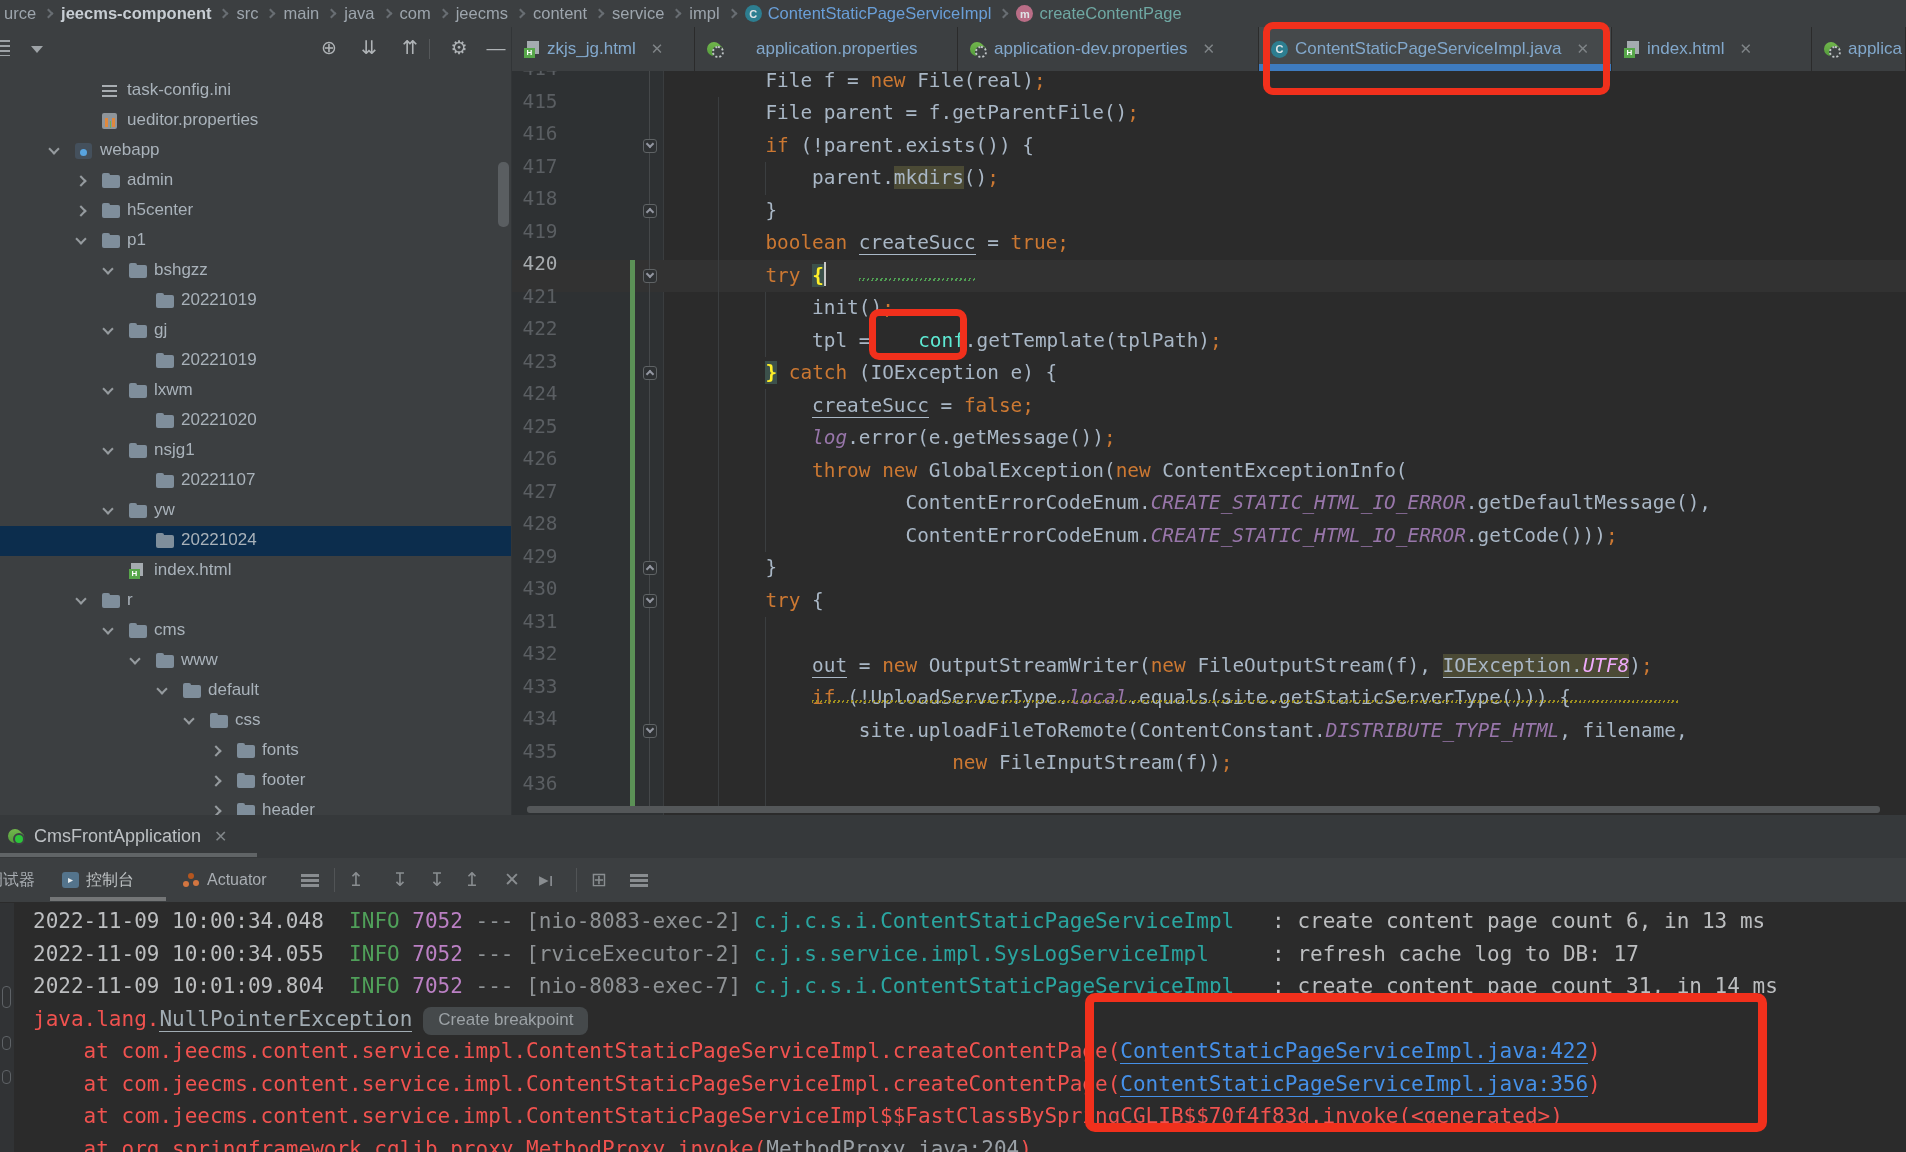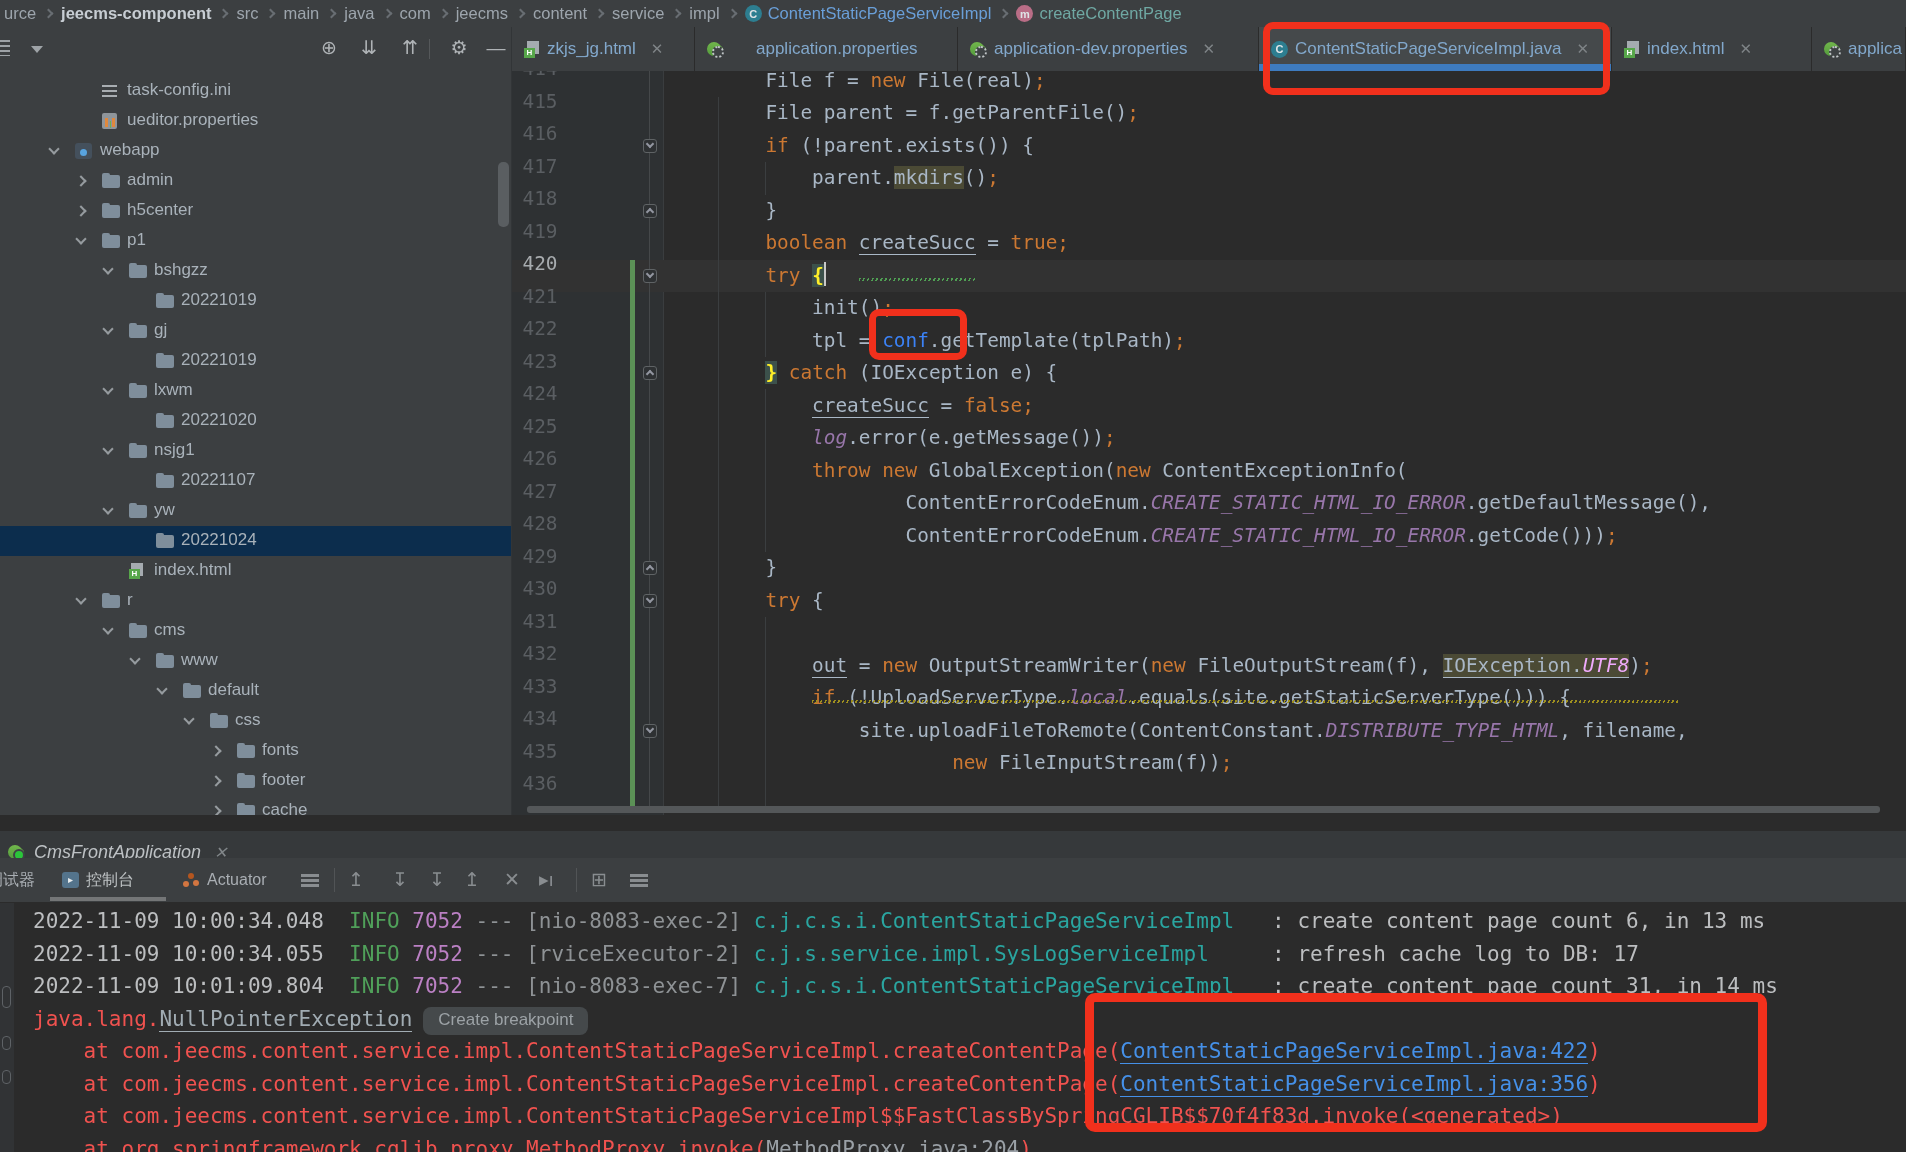--- a/index.html
+++ b/index.html
@@ -87,42 +87,42 @@
 #cur-line { position:absolute; left:0; top:232.5px; width:1394px; height:32.5px; background:#323232; }
 #green-bar { position:absolute; left:118px; top:232.5px; width:5px; height:553px; background:#5B9156; }
 #fold-line { position:absolute; left:137px; top:44px; width:1px; height:741px; background:#45484A; }
 .guide { position:absolute; width:1px; background:#3B3E40; }
 #lnums { position:absolute; left:0px; top:26px; width:56px; text-align:center; }
 .ln { height:32.5px; line-height:32.5px; color:#5A5E62; font-size:19.4px; }
 .ln.current { color:#A7ABAE; }
 #code { position:absolute; left:160px; top:37.5px; }
 .cl { height:32.5px; line-height:32.5px; white-space:pre; color:#A9B7C6; }
 .k { color:#CC7832; }
-.f { color:#3b82f6; }
+.f { color:#5eead4;margin-left:36px; }
 .fi { color:#9876AA; font-style:italic; }
 .c { color:#9876AA; font-style:italic; }
 .cm { color:#7F848A; }
 .u { border-bottom:1px solid #A9B7C6; }
 .hl { background:#4B4A35; }
 .chl { background:#4B4A35; color:#f0abfc; font-style:italic; }
 .brace { background:#3C514B; color:#FFEF28; font-weight:bold; }
 .caret-bar { display:inline-block; width:2px; height:24px; background:#C8C8C8; vertical-align:-4px; }
 .fold-marker { position:absolute; left:131px; width:14px; height:14px; border:1px solid #5F6365;
   border-radius:3px; background:#2E3133; }
 .fold-marker i { position:absolute; left:3px; width:6px; height:6px;
   border-right:2px solid #9296A0; border-bottom:2px solid #9296A0; }
 .fold-marker.down i { transform:rotate(45deg); top:1px; }
 .fold-marker.up i { transform:rotate(-135deg); top:4px; }
 .wave { position:absolute; height:3px;
   background:repeating-linear-gradient(115deg, currentColor 0 1.6px, transparent 1.6px 4px); }
 #hscroll { position:absolute; left:15px; top:779px; width:1353px; height:7px; background:#545759; border-radius:3px; }
 
 
 #console-panel { position:absolute; left:0; top:815px; width:1906px; height:337px; background:#2B2B2B; }
-#console-tabrow { position:absolute; left:0; top:16px; width:1906px; height:43px; background:#36393B;font-style:italic; }
+#console-tabrow { position:absolute; left:0; top:0; width:1906px; height:43px; background:#36393B; }
 #console-tab { position:absolute; left:8px; top:0; height:43px; display:flex; align-items:center; gap:9px; }
 #console-tab-label { color:#BDC1C4; font-size:18px; }
 #console-tab-close { color:#818689; font-size:16px; margin-left:4px; }
 #console-tab-underline { position:absolute; left:0; top:38px; width:257px; height:4px; background:#606466; }
 #console-toolbar { position:absolute; left:0; top:43px; width:1906px; height:44px; background:#3C3F41; }
 .ct-item { position:absolute; top:0; height:44px; display:flex; align-items:center; gap:7px; }
 .ct-label { font-size:16px; color:#A9AEB3; white-space:nowrap; }
 #ct-console-underline { position:absolute; left:50px; top:39px; width:116px; height:4px; background:#747677; }
 .i-console { width:17px; height:16px; background:#54748C; border-radius:3px; color:#E8ECEE;
   font-size:10px; text-align:center; line-height:16px; }
@@ -336,21 +336,21 @@
           <span class="tlabel" style="left: 262px;">fonts</span>
         </div>
         <div class="trow" style="top: 690px;">
           <span class="tree-chev right" style="left: 212px;"></span>
           <span class="ti ti-folder" style="left: 237px;"></span>
           <span class="tlabel" style="left: 262px;">footer</span>
         </div>
         <div class="trow" style="top: 720px;">
           <span class="tree-chev right" style="left: 212px;"></span>
           <span class="ti ti-folder" style="left: 237px;"></span>
-          <span class="tlabel" style="left: 262px;">cache</span>
+          <span class="tlabel" style="left: 262px;">header</span>
         </div>
       </div>
     <div id="tree-scrollbar"></div>
   </div>
 
   <div id="editor">
     <div id="gutter-bg"></div>
     <div id="cur-line"></div>
     <div id="green-bar"></div>
     <div id="fold-line"></div>

